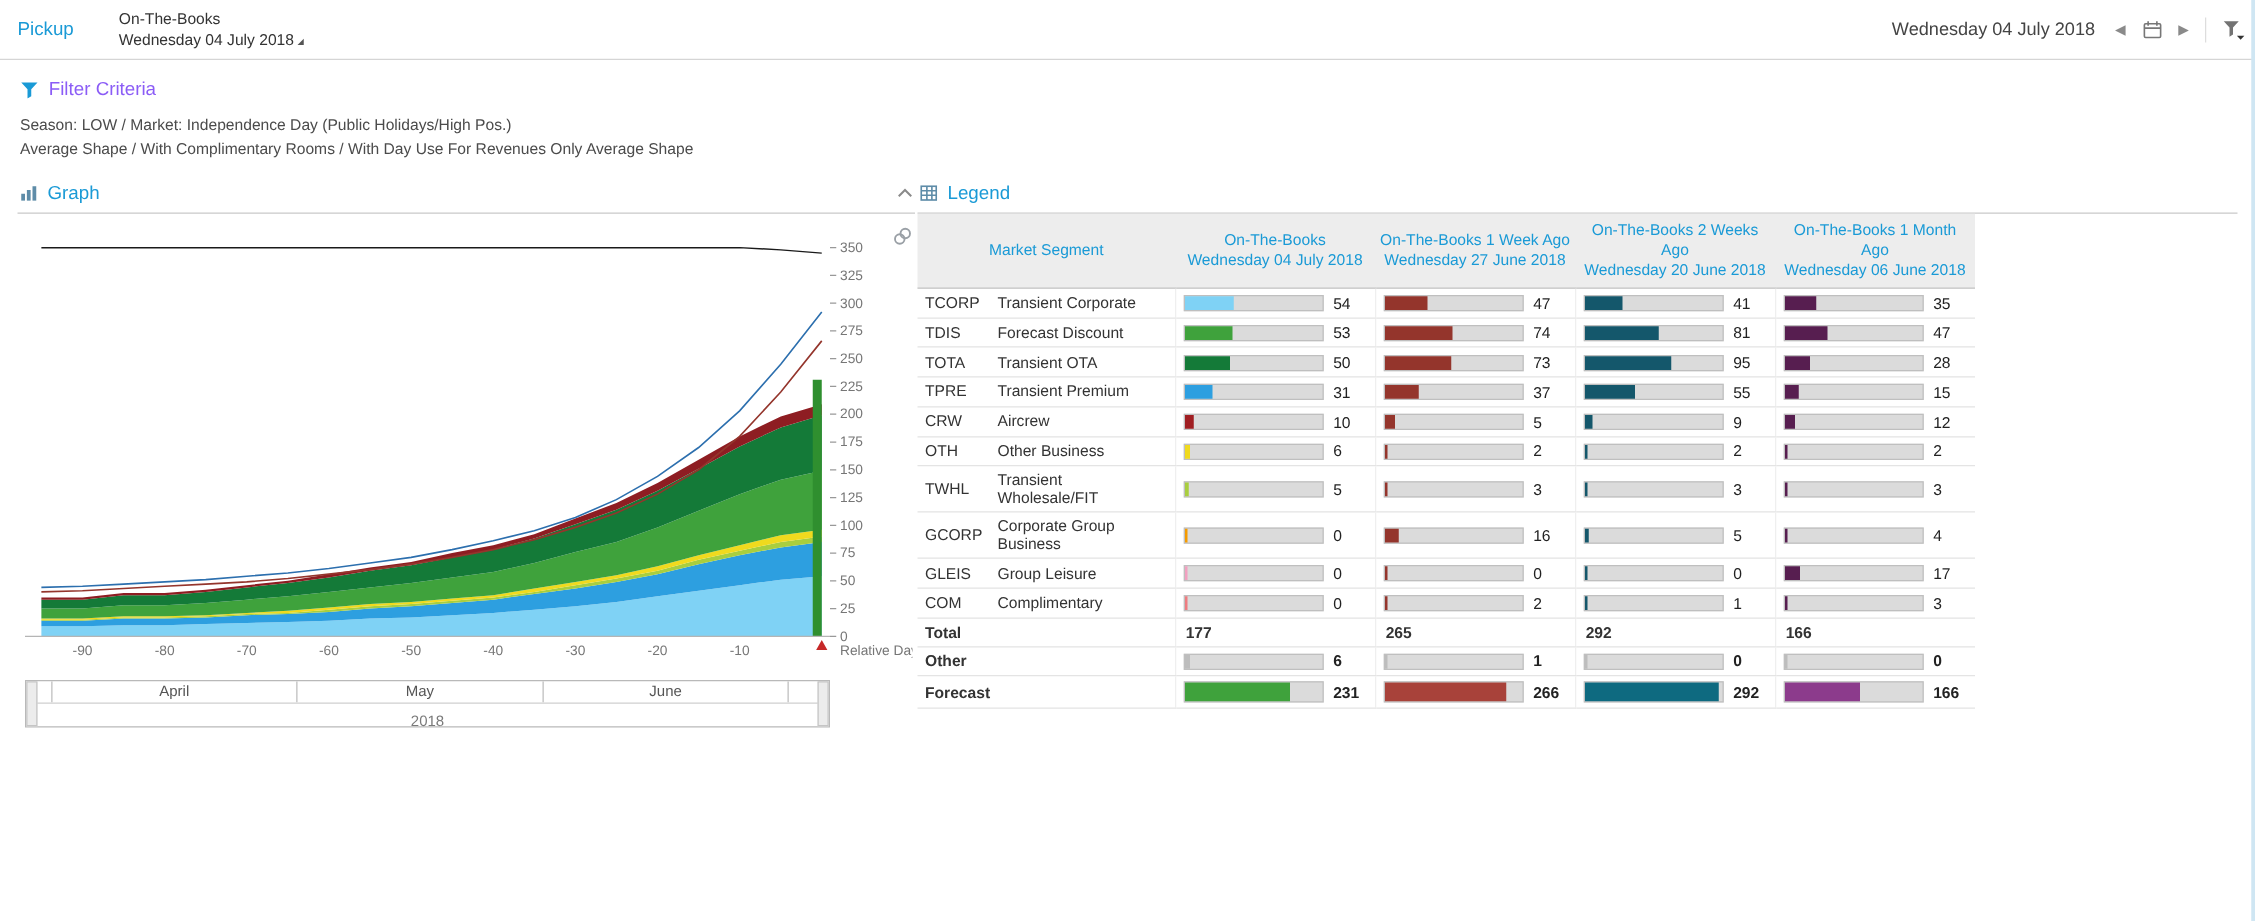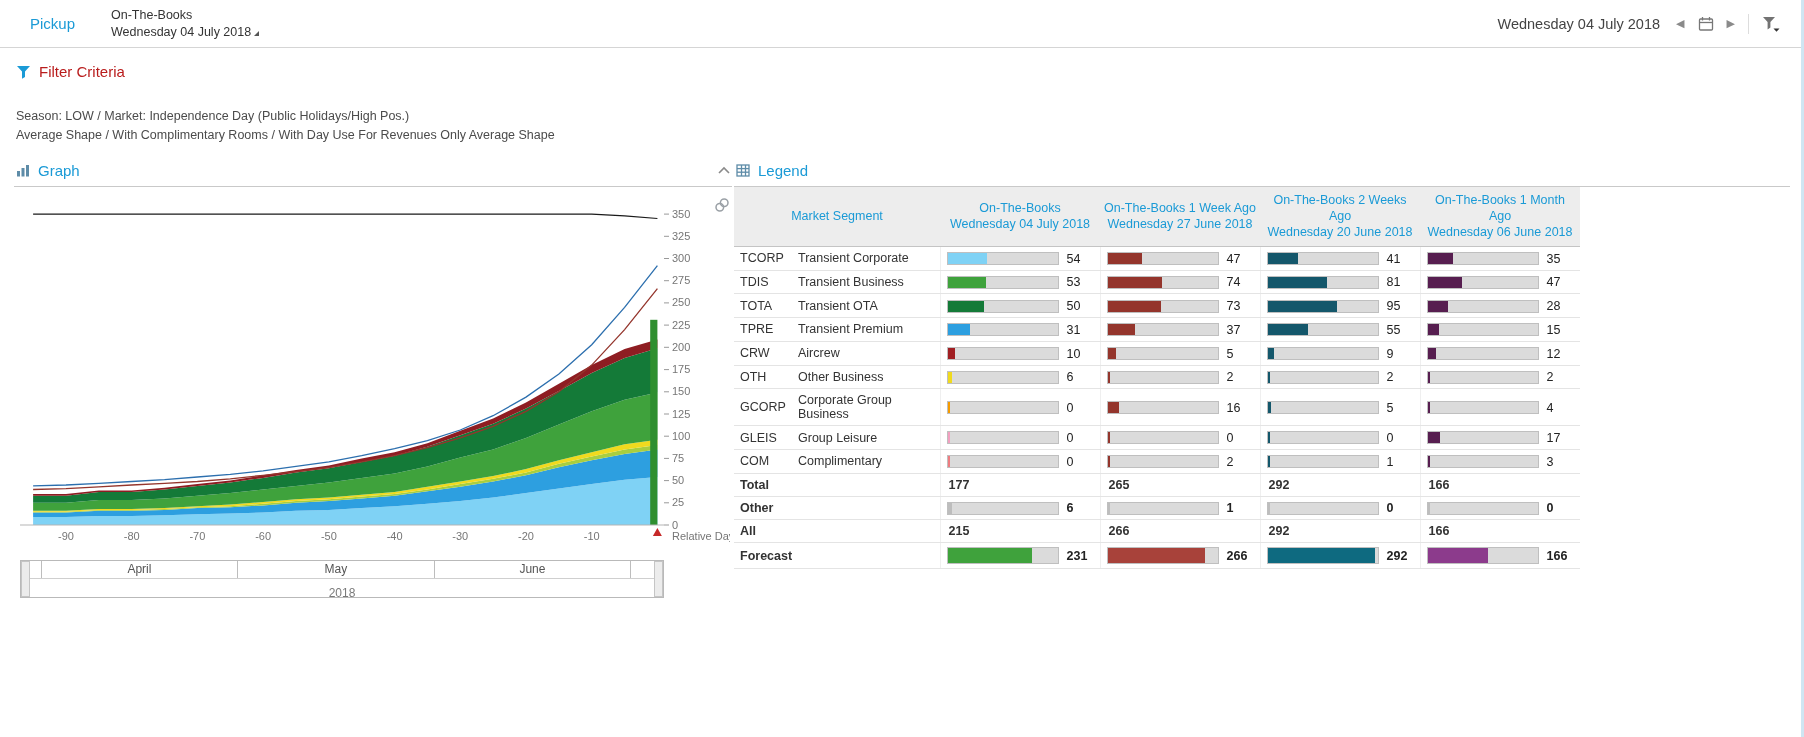--- a/index.html
+++ b/index.html
@@ -2,32 +2,32 @@
 <html><head>
 <meta charset="utf-8">
 <style>
   * { box-sizing: border-box; }
   body {
     margin: 0; width: 1804px; height: 737px; background: #fff;
     font-family: "Liberation Sans", sans-serif; font-size: 13px; color: #333;
     overflow: hidden; position: relative;
   }
   
-  .topbar { display: flex; align-items: center; height: 48px; padding: 0 24px; border-bottom: 1px solid #d5d5d5; }
+  .topbar { display: flex; align-items: center; height: 48px; padding: 0 8px; border-bottom: 1px solid #d5d5d5; }
   .pickup { color: #1A9AD6; font-size: 15px; margin: 0 36px 0 6px; cursor: pointer; white-space: nowrap; }
   .title-block { font-size: 12.5px; color: #333; line-height: 1.35; }
   .corner { display: inline-block; width: 0; height: 0; border-left: 5px solid transparent; border-bottom: 5px solid #555; margin-left: 3px; }
   .topbar-right { margin-left: auto; display: flex; align-items: center; gap: 13px; color: #666; }
   .cur-date { font-size: 14.5px; color: #444; margin-right: 3px; }
   .navarrow { font-size: 11px; color: #8a8a8a; cursor: pointer; }
   .vdiv { width: 1px; height: 20px; background: #ddd; }
   .icon-btn { display: inline-flex; align-items: center; cursor: pointer; }
   
   .filters { padding: 15px 16px 2px; }
-  .filters-title { color: #b91c1c; font-size: 15px; display: flex; gap: 8px; align-items: center; margin-bottom: 27px; cursor: pointer; }
+  .filters-title { color: #8b5cf6; font-size: 15px; display: flex; gap: 8px; align-items: center; margin-bottom: 11px; cursor: pointer; }
   .filters-line { color: #4b4b4b; font-size: 12.5px; line-height: 1.5; }
   
   .main { display: flex; padding: 10px 14px 0; gap: 2px; }
   .graph-panel { width: 718px; flex: none; }
   .legend-panel { flex: 1; min-width: 0; }
   .panel-head { display: flex; align-items: center; gap: 8px; color: #1A9AD6; font-size: 15px; padding: 5px 2px 7px; border-bottom: 1px solid #c9c9c9; }
   .panel-chevron { margin-left: auto; cursor: pointer; line-height: 0; }
   
   .chart-wrap { position: relative; padding-top: 4px; }
   .link-ico { position: absolute; right: 2px; top: 10px; line-height: 0; cursor: pointer; }
@@ -237,21 +237,21 @@
             <tr>
               <td class="code">TCORP</td>
               <td class="segname">Transient Corporate</td>
               <td class="bar-cell"><span class="bar"><span class="fill" style="width: 36%; background: rgb(127, 210, 245);"></span></span><span class="val">54</span></td>
               <td class="bar-cell"><span class="bar"><span class="fill" style="width: 31.3333%; background: rgb(148, 53, 44);"></span></span><span class="val">47</span></td>
               <td class="bar-cell"><span class="bar"><span class="fill" style="width: 27.3333%; background: rgb(20, 87, 107);"></span></span><span class="val">41</span></td>
               <td class="bar-cell"><span class="bar"><span class="fill" style="width: 23.3333%; background: rgb(87, 30, 80);"></span></span><span class="val">35</span></td>
             </tr>
             <tr>
               <td class="code">TDIS</td>
-              <td class="segname">Transient Business</td>
+              <td class="segname">Forecast Discount</td>
               <td class="bar-cell"><span class="bar"><span class="fill" style="width: 35.3333%; background: rgb(63, 162, 60);"></span></span><span class="val">53</span></td>
               <td class="bar-cell"><span class="bar"><span class="fill" style="width: 49.3333%; background: rgb(148, 53, 44);"></span></span><span class="val">74</span></td>
               <td class="bar-cell"><span class="bar"><span class="fill" style="width: 54%; background: rgb(20, 87, 107);"></span></span><span class="val">81</span></td>
               <td class="bar-cell"><span class="bar"><span class="fill" style="width: 31.3333%; background: rgb(87, 30, 80);"></span></span><span class="val">47</span></td>
             </tr>
             <tr>
               <td class="code">TOTA</td>
               <td class="segname">Transient OTA</td>
               <td class="bar-cell"><span class="bar"><span class="fill" style="width: 33.3333%; background: rgb(20, 122, 56);"></span></span><span class="val">50</span></td>
               <td class="bar-cell"><span class="bar"><span class="fill" style="width: 48.6667%; background: rgb(148, 53, 44);"></span></span><span class="val">73</span></td>
@@ -276,20 +276,28 @@
             </tr>
             <tr>
               <td class="code">OTH</td>
               <td class="segname">Other Business</td>
               <td class="bar-cell"><span class="bar"><span class="fill" style="width: 4%; background: rgb(240, 218, 30);"></span></span><span class="val">6</span></td>
               <td class="bar-cell"><span class="bar"><span class="fill" style="width: 2%; background: rgb(148, 53, 44);"></span></span><span class="val">2</span></td>
               <td class="bar-cell"><span class="bar"><span class="fill" style="width: 2%; background: rgb(20, 87, 107);"></span></span><span class="val">2</span></td>
               <td class="bar-cell"><span class="bar"><span class="fill" style="width: 2%; background: rgb(87, 30, 80);"></span></span><span class="val">2</span></td>
             </tr>
             <tr>
+              <td class="code">TWHL</td>
+              <td class="segname">Transient Wholesale/FIT</td>
+              <td class="bar-cell"><span class="bar"><span class="fill" style="width: 3.33333%; background: rgb(169, 206, 63);"></span></span><span class="val">5</span></td>
+              <td class="bar-cell"><span class="bar"><span class="fill" style="width: 2%; background: rgb(148, 53, 44);"></span></span><span class="val">3</span></td>
+              <td class="bar-cell"><span class="bar"><span class="fill" style="width: 2%; background: rgb(20, 87, 107);"></span></span><span class="val">3</span></td>
+              <td class="bar-cell"><span class="bar"><span class="fill" style="width: 2%; background: rgb(87, 30, 80);"></span></span><span class="val">3</span></td>
+            </tr>
+            <tr>
               <td class="code">GCORP</td>
               <td class="segname">Corporate Group Business</td>
               <td class="bar-cell"><span class="bar"><span class="fill" style="width: 2%; background: rgb(245, 155, 0);"></span></span><span class="val">0</span></td>
               <td class="bar-cell"><span class="bar"><span class="fill" style="width: 10.6667%; background: rgb(148, 53, 44);"></span></span><span class="val">16</span></td>
               <td class="bar-cell"><span class="bar"><span class="fill" style="width: 3.33333%; background: rgb(20, 87, 107);"></span></span><span class="val">5</span></td>
               <td class="bar-cell"><span class="bar"><span class="fill" style="width: 2.66667%; background: rgb(87, 30, 80);"></span></span><span class="val">4</span></td>
             </tr>
             <tr>
               <td class="code">GLEIS</td>
               <td class="segname">Group Leisure</td>
@@ -313,27 +321,20 @@
               <td class="numcell">292</td>
               <td class="numcell">166</td>
             </tr>
             <tr class="sum">
               <td colspan="2">Other</td>
               <td class="bar-cell"><span class="bar"><span class="fill" style="width: 4%; background: rgb(189, 189, 189);"></span></span><span class="val">6</span></td>
               <td class="bar-cell"><span class="bar"><span class="fill" style="width: 2%; background: rgb(189, 189, 189);"></span></span><span class="val">1</span></td>
               <td class="bar-cell"><span class="bar"><span class="fill" style="width: 2%; background: rgb(189, 189, 189);"></span></span><span class="val">0</span></td>
               <td class="bar-cell"><span class="bar"><span class="fill" style="width: 2%; background: rgb(189, 189, 189);"></span></span><span class="val">0</span></td>
             </tr>
-            <tr class="sum">
-              <td colspan="2">All</td>
-              <td class="numcell">215</td>
-              <td class="numcell">266</td>
-              <td class="numcell">292</td>
-              <td class="numcell">166</td>
-            </tr>
             <tr class="sum sep-top forecast">
               <td colspan="2">Forecast</td>
               <td class="bar-cell"><span class="bar"><span class="fill" style="width: 77%; background: rgb(63, 162, 60);"></span></span><span class="val">231</span></td>
               <td class="bar-cell"><span class="bar"><span class="fill" style="width: 88.6667%; background: rgb(168, 66, 58);"></span></span><span class="val">266</span></td>
               <td class="bar-cell"><span class="bar"><span class="fill" style="width: 97.3333%; background: rgb(14, 106, 128);"></span></span><span class="val">292</span></td>
               <td class="bar-cell"><span class="bar"><span class="fill" style="width: 55.3333%; background: rgb(140, 59, 140);"></span></span><span class="val">166</span></td>
             </tr>
           </tbody>
       </table>
     </section>

